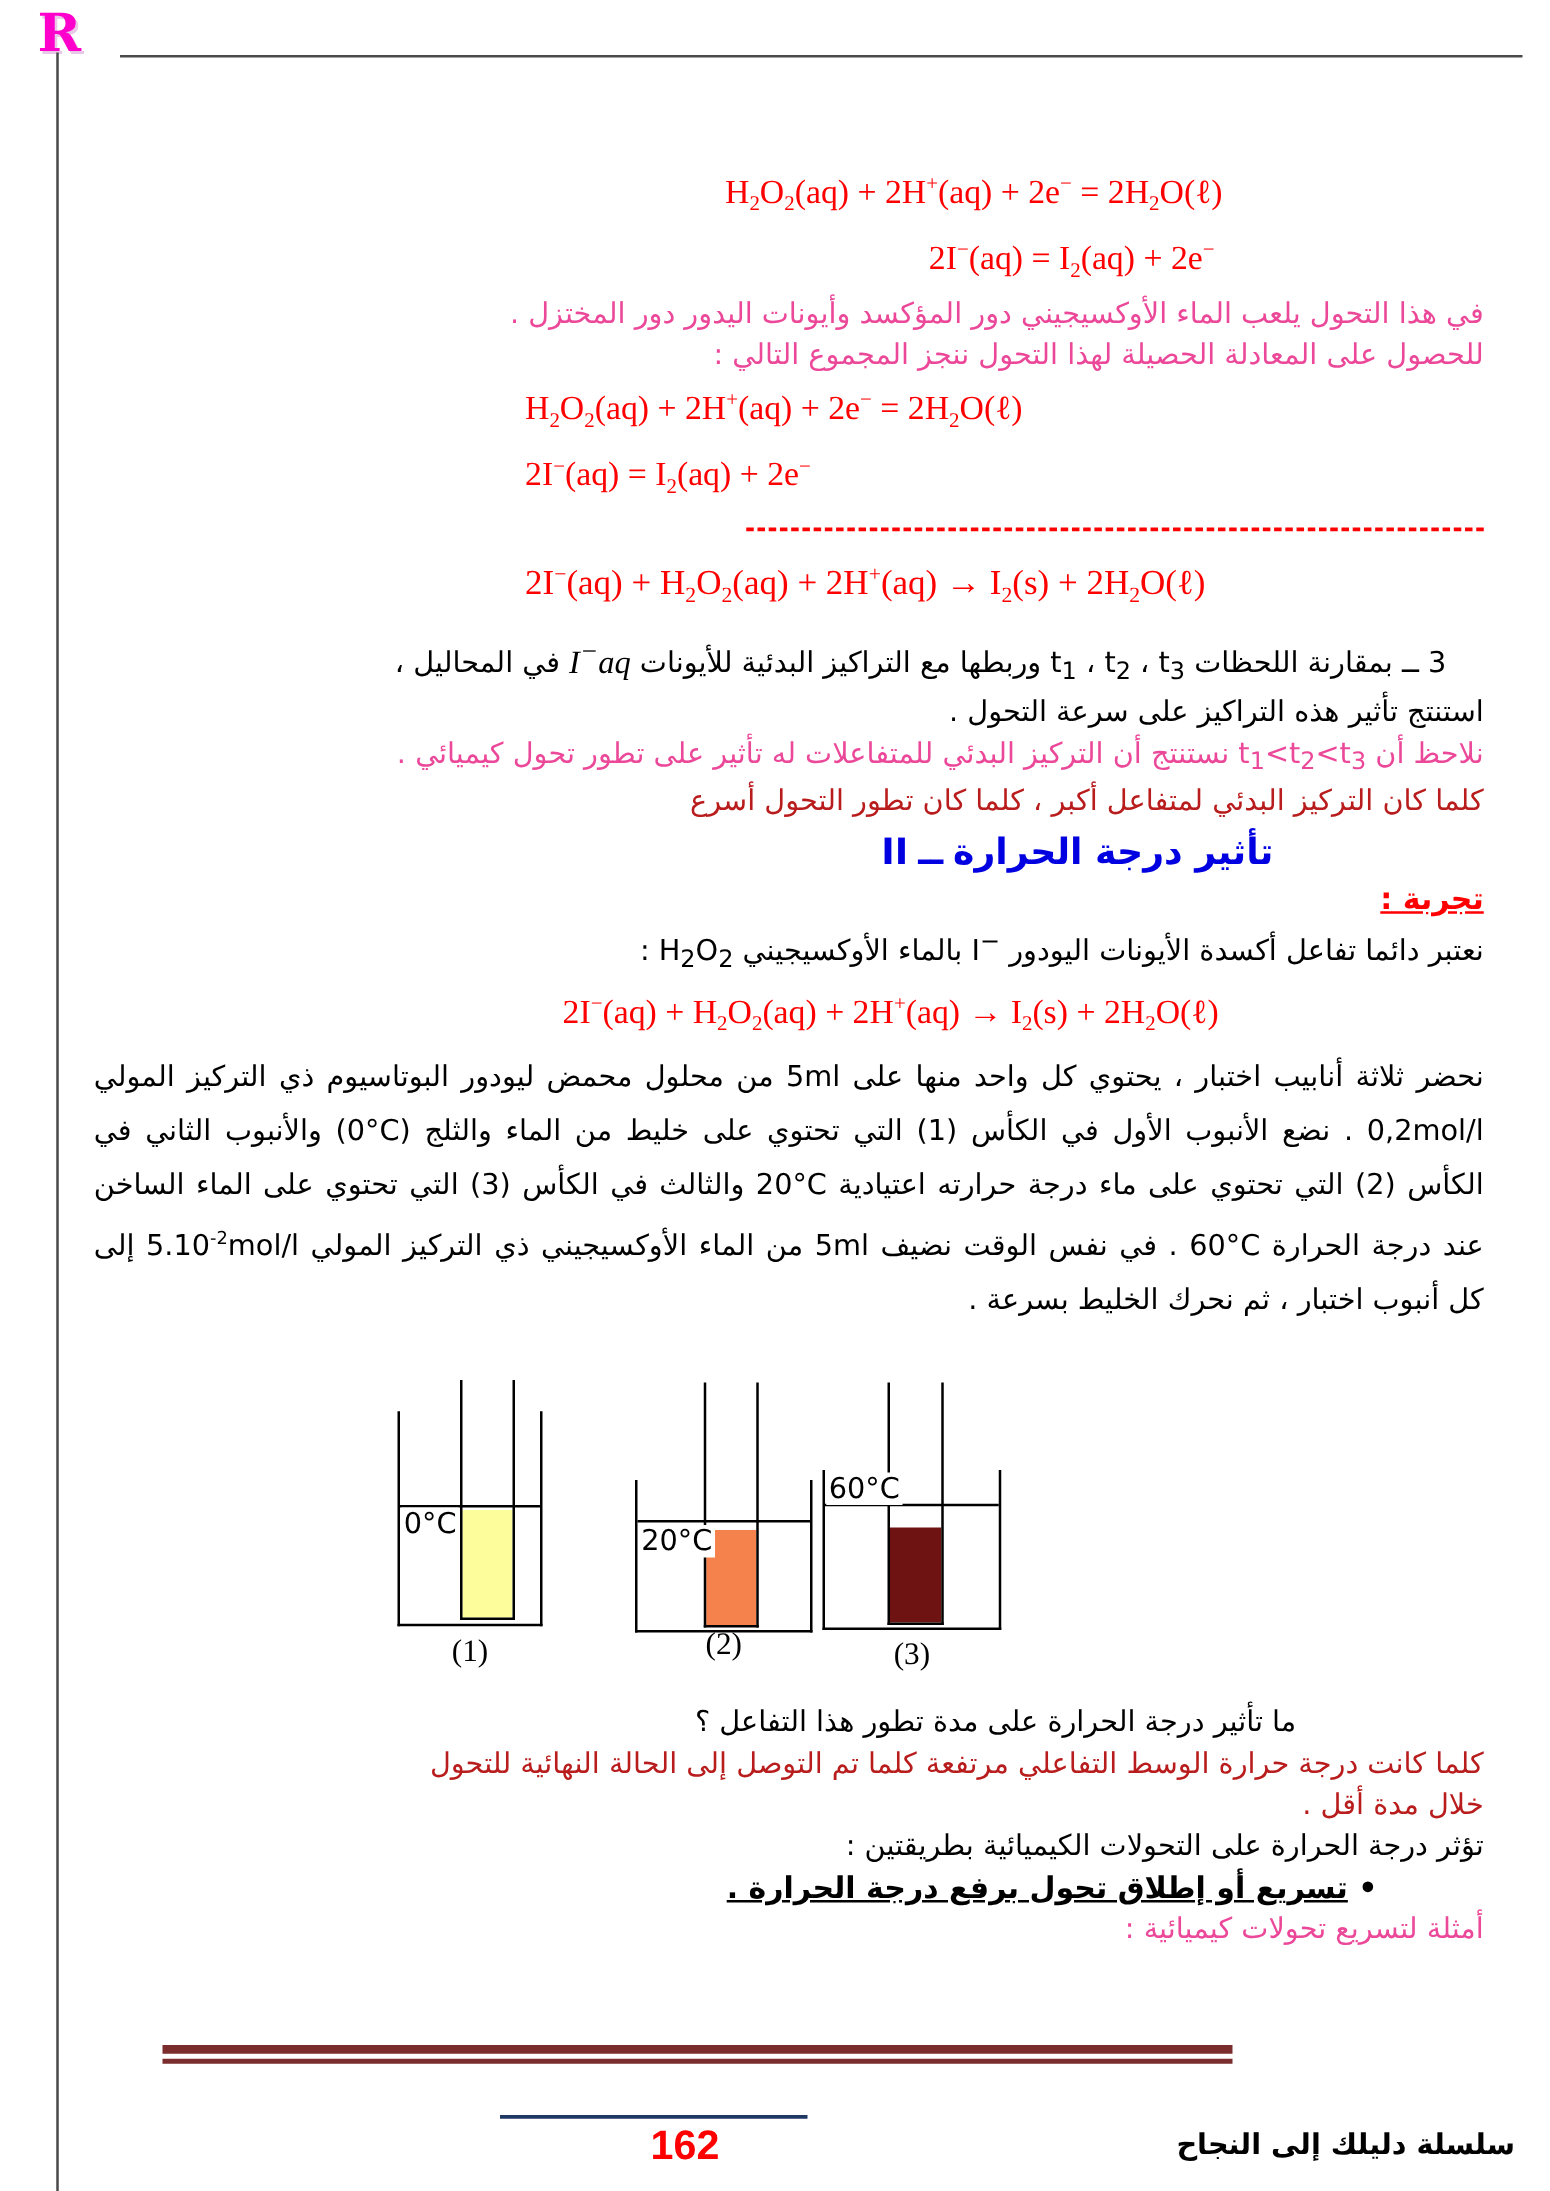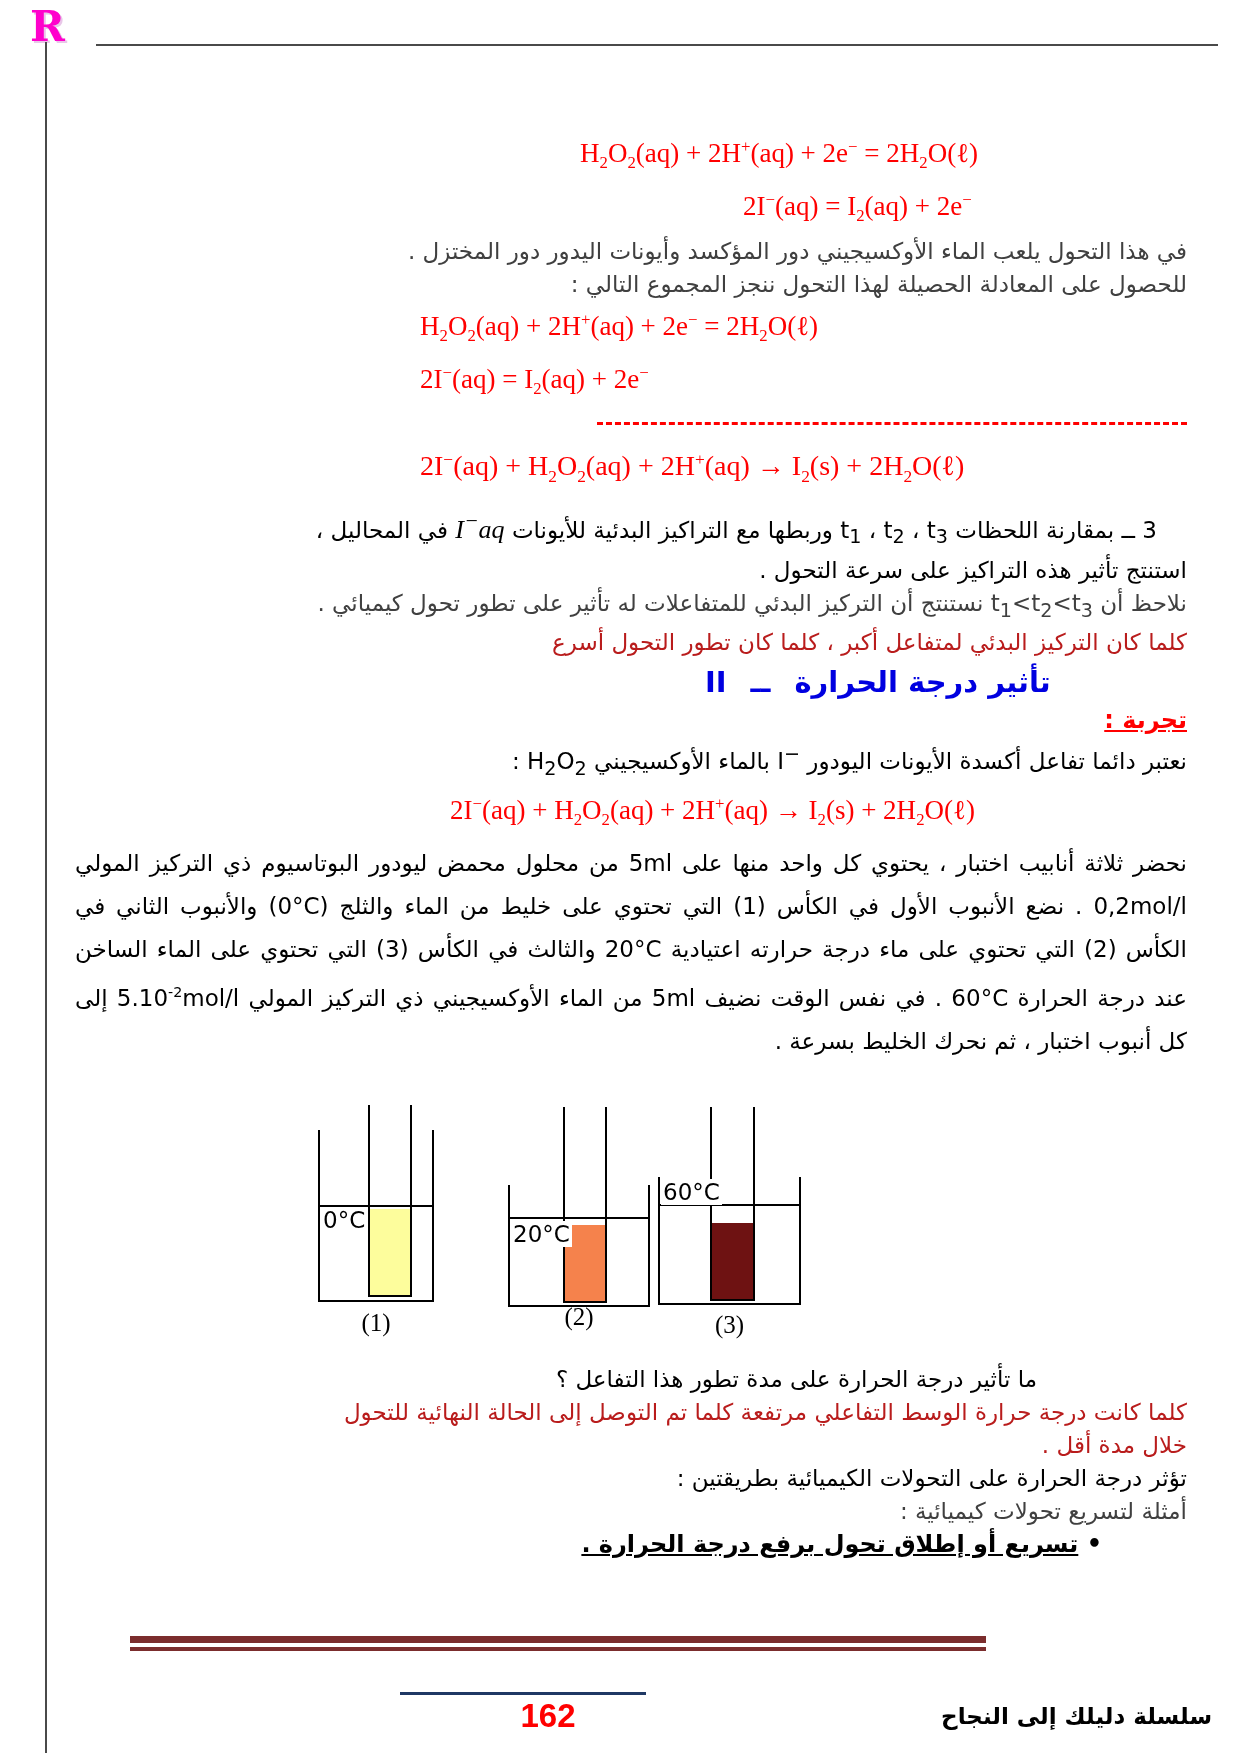--- a/index.html
+++ b/index.html
@@ -38,27 +38,27 @@
     color:#000; font-size:26px;
   }
   .divider-dashed {
     margin:14px 0 14px 310px; width:590px; height:0;
     border-top:3px dashed #ff0000;
   }
 
   
   .t { font-size:23px; line-height:33px; text-align:right; }
   .t i { font-family:"Liberation Serif","DejaVu Serif",serif; font-size:26px; }
-  .red  { color:#404040; }
+  .red  { color:#ec4899; }
   .blue { color:#b91c1c; }
   .black{ color:#000; }
   .indent-30 { margin-left:0; margin-right:30px; }
 
   .heading2 {
-    direction:ltr; display:flex; gap:24px; align-items:baseline;
+    direction:ltr; display:flex; gap:8px; align-items:baseline;
     padding-left:630px; color:#0000e0; font-weight:bold; font-size:29px; line-height:42px;
     margin-top:2px;
   }
   .tajriba {
     color:#ff0000; font-weight:bold; font-size:24px; line-height:34px;
     text-decoration:underline; text-align:right;
   }
   .protocol { font-size:23px; line-height:43px; text-align:justify; margin-top:4px; }
   .protocol sup { font-size:62%; }
 
@@ -197,26 +197,26 @@
 
   </div>
 
   <div class="t black question">ما تأثير درجة الحرارة على مدة تطور هذا التفاعل ؟</div>
 
   <div class="t blue">كلما كانت درجة حرارة الوسط التفاعلي مرتفعة كلما تم التوصل إلى الحالة النهائية للتحول</div>
   <div class="t blue">خلال مدة أقل .</div>
 
   <div class="t black">تؤثر درجة الحرارة على التحولات الكيميائية بطريقتين :</div>
 
-  <div class="t red">أمثلة لتسريع تحولات كيميائية :</div>
-
   <div class="t black bullet-line">
     <span>•</span>
     <span class="bl-text">تسريع أو إطلاق تحول برفع درجة الحرارة .</span>
   </div>
+
+  <div class="t red">أمثلة لتسريع تحولات كيميائية :</div>
 
 </div>
 
 <div class="footer-bar1"></div>
 <div class="footer-bar2"></div>
 <div class="pagenum-line"></div>
 <div class="pagenum">162</div>
 <div class="series">سلسلة دليلك إلى النجاح</div>
 
 </body></html>

